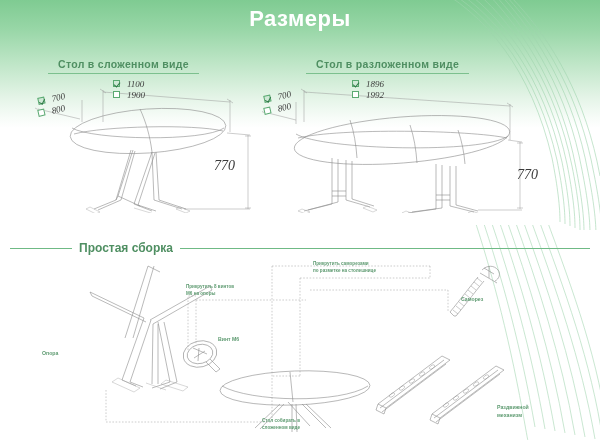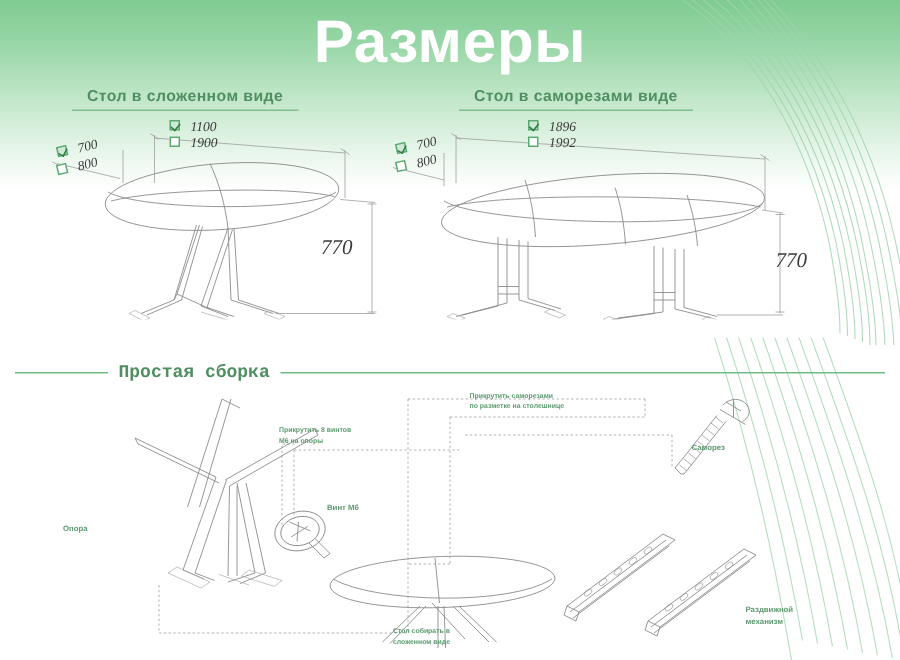--- a/index.html
+++ b/index.html
@@ -23,21 +23,21 @@
     left: 0; top: 0;
     width: 600px; height: 128px;
     background: linear-gradient(to bottom, #7fcb92 0%, #97d6a6 22%, #c2e7ca 52%, #e4f4e7 76%, #f7fcf8 92%, #ffffff 100%);
     z-index: 0;
   }
   .title {
     position: absolute;
     left: 0; top: 6px;
     width: 600px;
     text-align: center;
-    font-size: 40px;
+    font-size: 22px;
     font-weight: bold;
     color: #ffffff;
     letter-spacing: 0.5px;
     z-index: 5;
   }
   
   .swirls { position: absolute; right: 0; top: 0; z-index: 1; pointer-events: none; }
   .swirls-bottom { position: absolute; right: 0; bottom: 0; z-index: 1; pointer-events: none; }
 
   
@@ -66,21 +66,21 @@
     position: absolute;
     left: 10px; top: 240px;
     width: 580px; height: 16px;
     display: flex; align-items: center;
     z-index: 6;
   }
   .assembly-rule { flex: 0 0 62px; height: 1px; background: #6fba85; }
   .assembly-rule.long { flex: 1 1 auto; }
   .assembly-head {
     font-size: 12px; font-weight: bold; color: #4f8f62;
-    padding: 0 7px; white-space: nowrap; font-family: Liberation Mono, monospace;
+    padding: 0 7px; white-space: nowrap;
   }
 
   
   .dimgroup { position: absolute; z-index: 7; }
   .dimrow { display: flex; align-items: center; height: 11px; }
   .chk {
     width: 7px; height: 7px; border: 1px solid #5aa971;
     background: #ffffff; position: relative; flex: 0 0 auto;
   }
   .chk.on { background: #cfe9d6; }
@@ -165,21 +165,21 @@
       <path d="M64 -10 C 91 64, 116 134, 130 214"></path>
       <path d="M72 -10 C 100 66, 126 136, 138 216"></path>
       <path d="M80 -10 C 109 68, 134 136, 144 216"></path>
     </g>
   </svg>
 
   <div class="title">Размеры</div>
 
   <div class="sec-head" id="head-folded">Стол в сложенном виде</div>
 
-  <div class="sec-head" id="head-unfolded">Стол в саморезами виде</div>
+  <div class="sec-head" id="head-unfolded">Стол в разложенном виде</div>
 
   <svg class="drawing" style="left:34px; top:78px;" width="250" height="135" viewBox="0 0 250 135">
 
     <g class="dimline">
       <path d="M69 12 L69 44"></path>
       <path d="M196 22 L196 54"></path>
       <path d="M69 14 L196 24"></path>
       <path d="M66 11 L72 15"></path>
         <path d="M193 21 L199 25"></path>
     </g>

